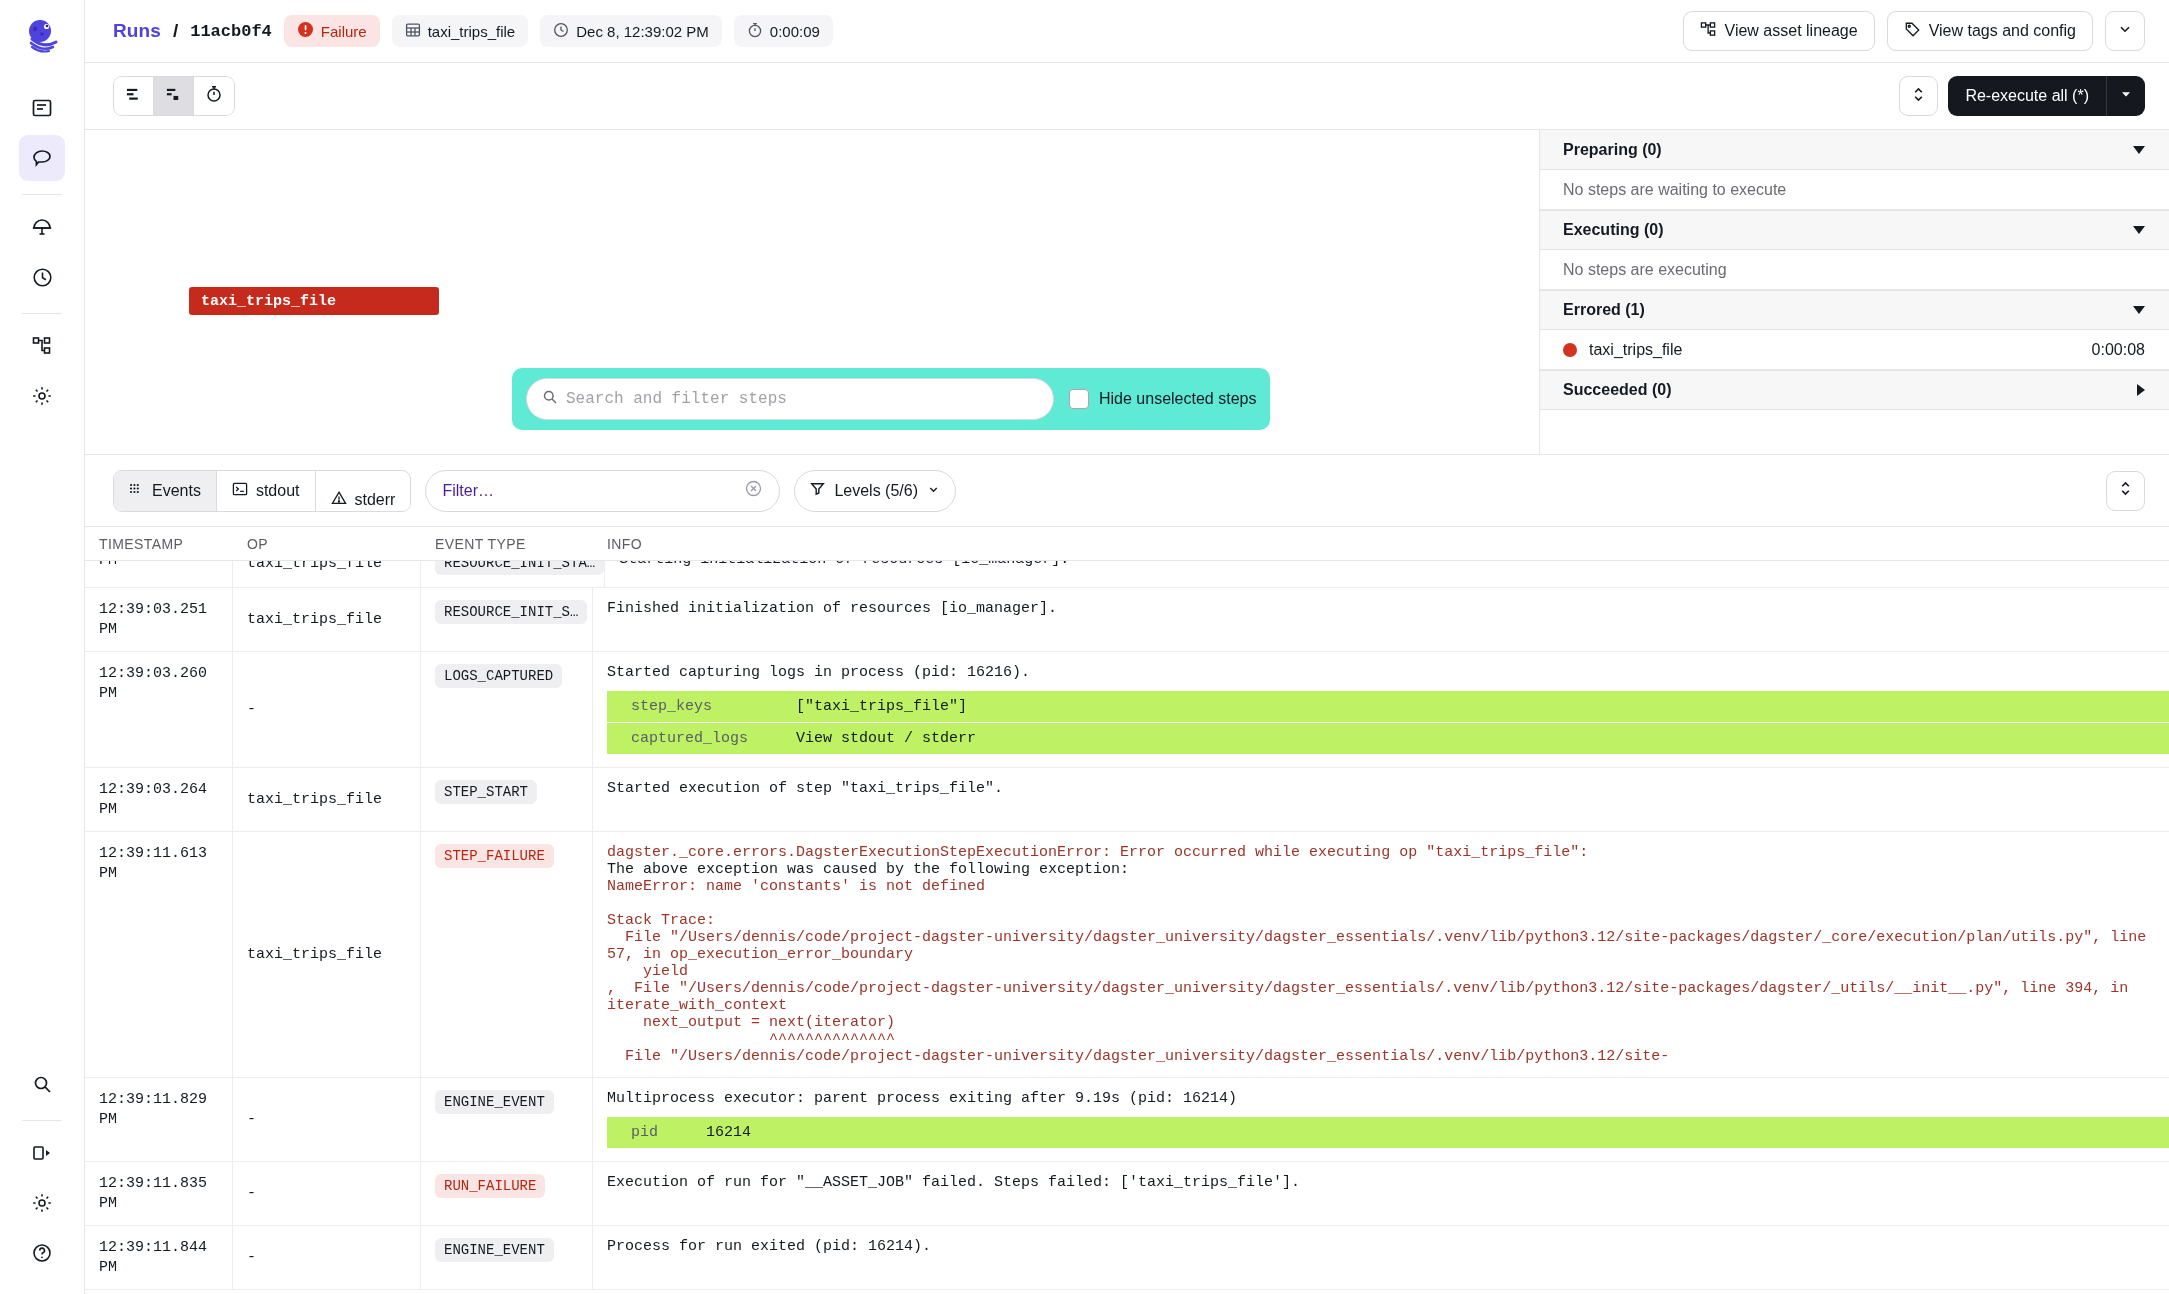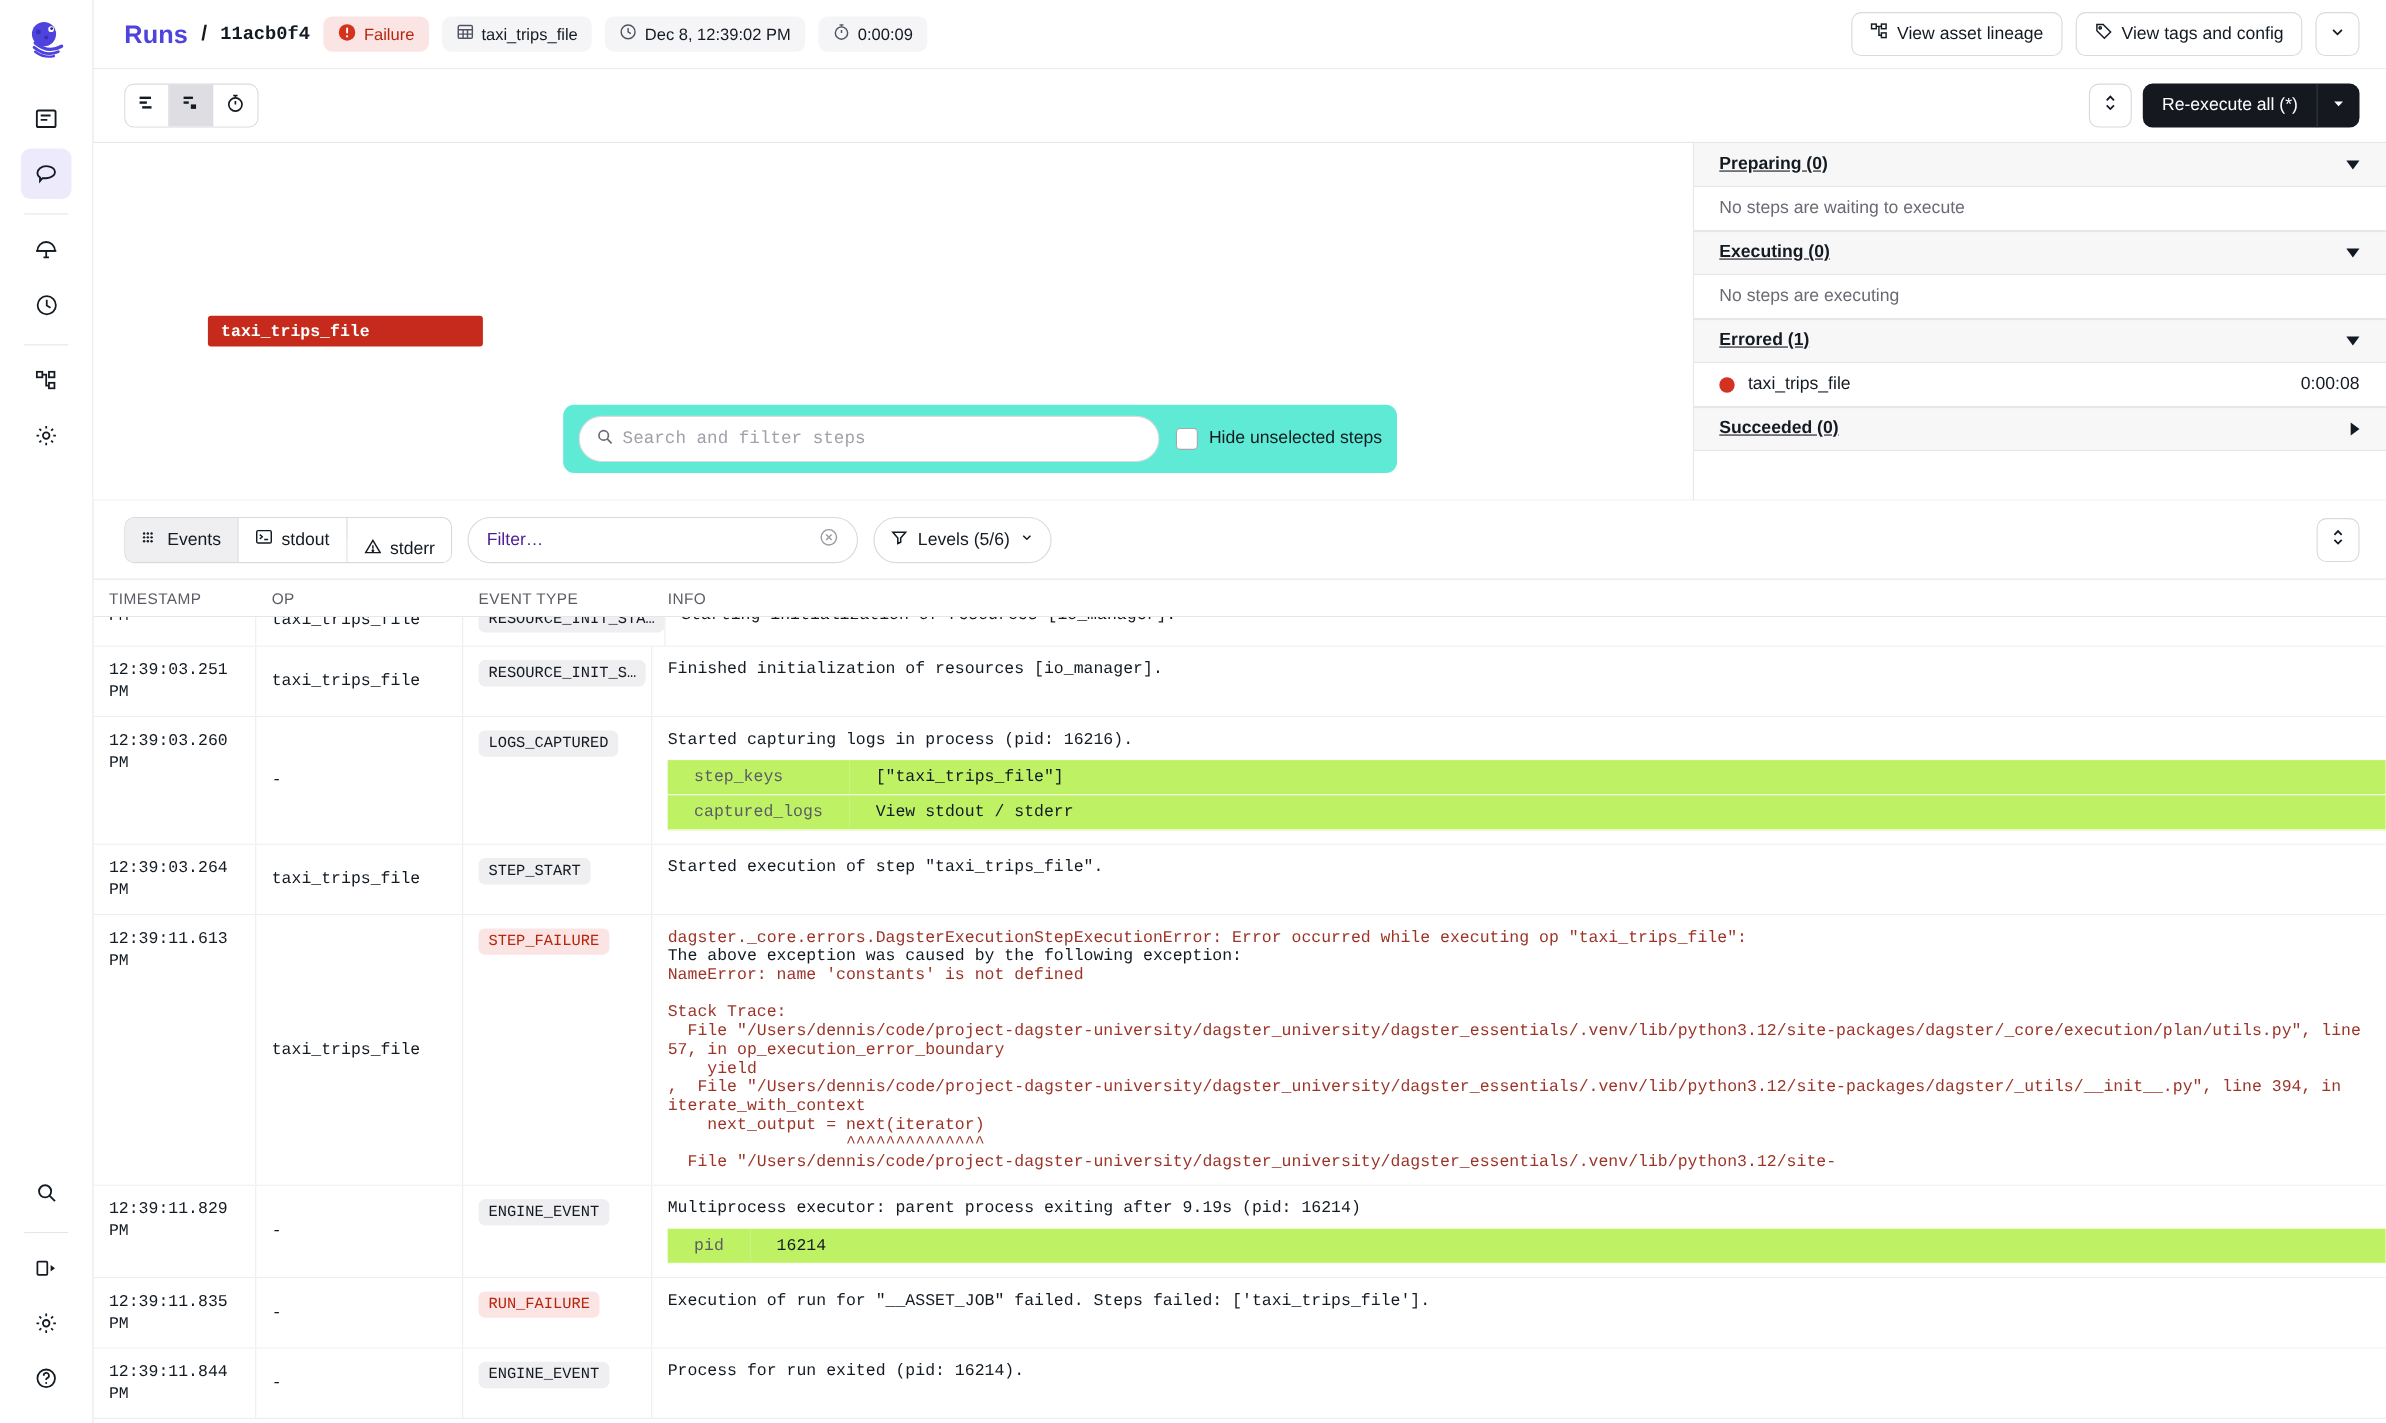--- a/index.html
+++ b/index.html
@@ -31,21 +31,21 @@
   .rail svg { display:block; }
 
   
   .main { flex: 1; display: flex; flex-direction: column; min-width: 0; }
 
   
   .hdr {
     height: 63px; flex: 0 0 63px; display: flex; align-items: center;
     padding: 0 24px 0 28px; border-bottom: 1px solid #E6E6E9; gap: 12px;
   }
-  .crumb { font-size: 23px; font-weight: 600; color: #4F43DD; cursor: pointer; letter-spacing: .1px;}
+  .crumb { font-size: 19px; font-weight: 600; color: #4F43DD; cursor: pointer; letter-spacing: .1px;}
   .crumb-sep { font-size: 19px; font-weight: 600; color: #131A22; }
   .crumb-id { font-size: 17px; font-weight: 700; color: #131A22; font-family: "Liberation Mono", monospace; }
   .pill {
     display: inline-flex; align-items: center; gap: 7px;
     height: 32px; padding: 0 13px; border-radius: 8px;
     background: #F5F5F7; font-size: 15px; color: #131A22; cursor: pointer;
   }
   .pill.failure { background: #FBE5E4; color: #B8250F; font-weight: 500; }
   .hdr-spacer { flex: 1; }
   .btn {
@@ -101,21 +101,21 @@
   }
   .gs-check { display: flex; align-items: center; gap: 10px; cursor: pointer; }
   .cbox { width: 20px; height: 20px; border: 1px solid #A7A7AE; border-radius: 4px; background: #fff; }
   .gs-check span { font-size: 16px; color: #131A22; }
 
   .status { flex: 0 0 629px; width: 629px; background: #fff; }
   .st-hdr {
     height: 40px; display: flex; align-items: center; justify-content: space-between;
     padding: 0 24px 0 23px; background: #F7F7F8;
     border-bottom: 1px solid #E6E6E9; border-top: 1px solid #E6E6E9;
-    font-size: 16px; font-weight: 700; color: #131A22; cursor: pointer; text-decoration: underline;
+    font-size: 16px; font-weight: 700; color: #131A22; cursor: pointer;
   }
   .st-hdr:first-child { border-top: none; }
   .st-empty {
     height: 40px; display: flex; align-items: center; padding-left: 23px;
     font-size: 16px; color: #6A6A74; border-bottom: 1px solid #E6E6E9;
   }
   .st-row {
     height: 40px; display: flex; align-items: center; justify-content: space-between;
     padding: 0 24px 0 23px; border-bottom: 1px solid #E6E6E9; cursor: pointer;
   }

